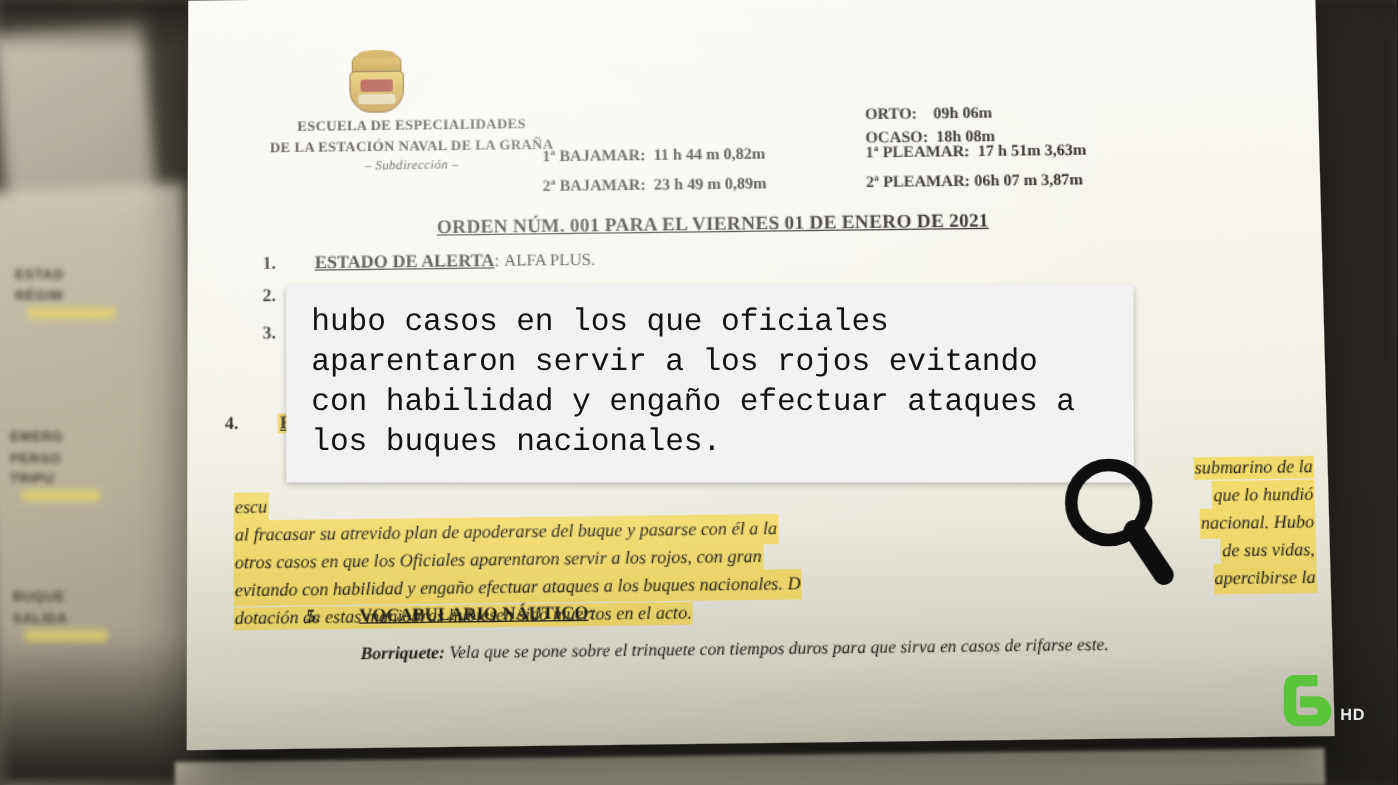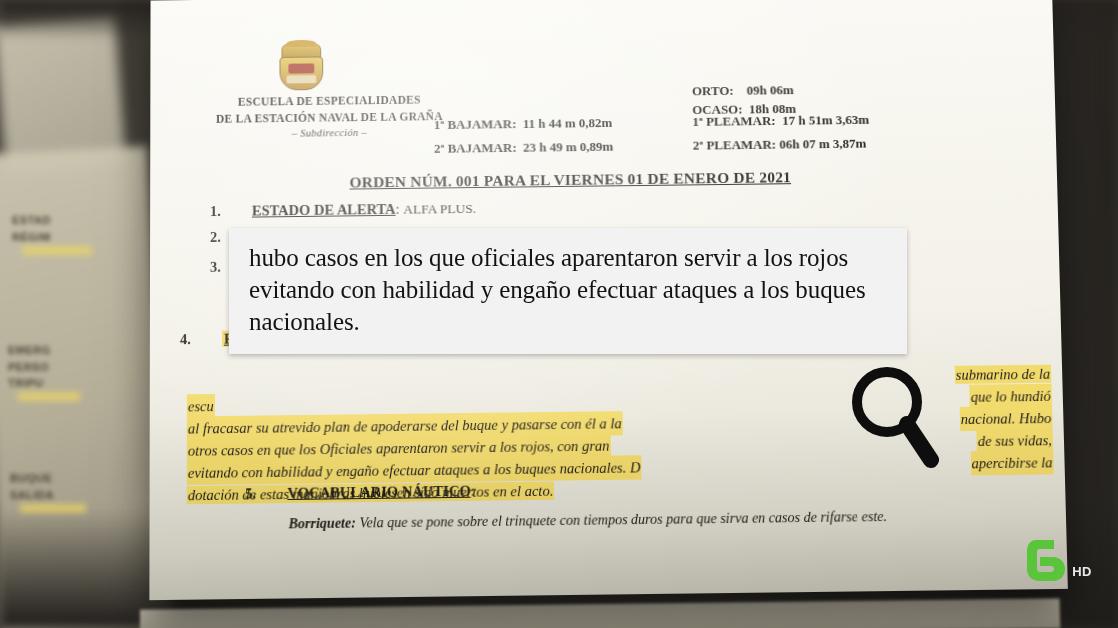--- a/index.html
+++ b/index.html
@@ -313,21 +313,21 @@
 
   
   .caption-box {
     position: absolute;
     left: 229px;
     top: 228px;
     width: 640px;
     padding: 14px 18px 16px 20px;
     background: #f2f2f2;
     color: #131313;
-    font-family: Liberation Serif, serif;
+    font-family: Liberation Mono, monospace;
     font-size: 25px;
     line-height: 1.28;
     letter-spacing: -0.1px;
     box-shadow: 0 2px 5px rgba(0,0,0,.25);
   }
 
   
   .magnifier {
     position: absolute;
     left: 845px;

